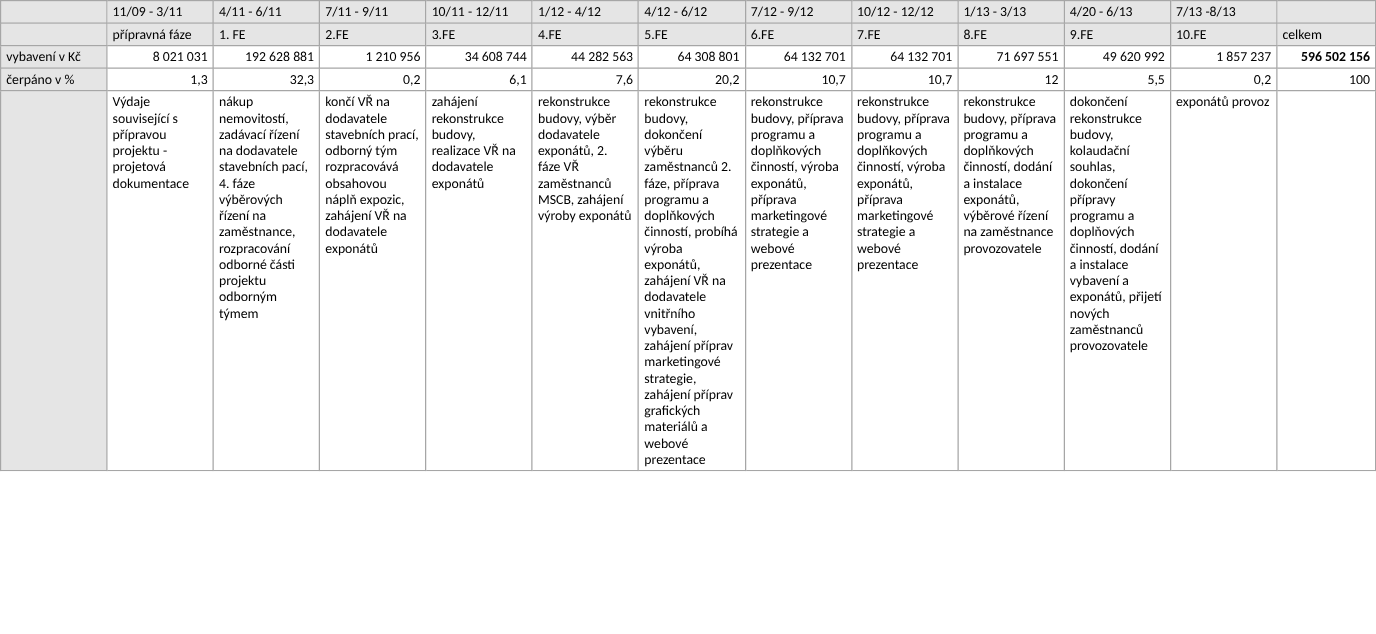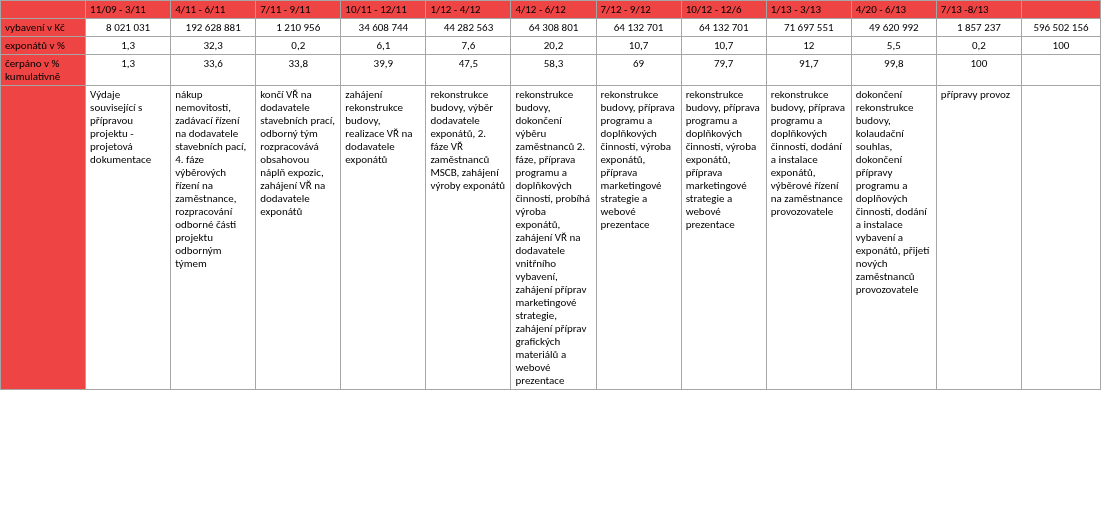--- a/index.html
+++ b/index.html
@@ -1,21 +1,21 @@
 <!DOCTYPE html>
 <html><head>
 <meta charset="utf-8">
 <style>
 html,body{margin:0;padding:0;font-family:Calibri,Arial,sans-serif;font-size:11px;color:#000;background:#fff}
 table{border-collapse:collapse;width:1101px;table-layout:fixed}
 th,td{border:1px solid #a6a6a6;padding:2px 4px;vertical-align:top;overflow:hidden}
-.num{text-align:center}
+.num{text-align:right}
 .left{text-align:left}
-.hdr{background:#ef4444}
-.bold{font-weight:normal}
+.hdr{background:#e5e5e5}
+.bold{font-weight:bold}
 col.wlabel{width:84px}
 col.wcol{width:84px}
 col.wtotal{width:78px}
 td.desc{word-wrap:break-word}
 </style>
 </head>
 <body>
 
 <table>
 <colgroup>
@@ -36,80 +36,80 @@
 <tbody>
 <tr>
   <td class="hdr left"></td>
   <td class="hdr left">11/09 - 3/11</td>
   <td class="hdr left">4/11 - 6/11</td>
   <td class="hdr left">7/11 - 9/11</td>
   <td class="hdr left">10/11 - 12/11</td>
   <td class="hdr left">1/12 - 4/12</td>
   <td class="hdr left">4/12 - 6/12</td>
   <td class="hdr left">7/12 - 9/12</td>
-  <td class="hdr left">10/12 - 12/6</td>
+  <td class="hdr left">10/12 - 12/12</td>
   <td class="hdr left">1/13 - 3/13</td>
   <td class="hdr left">4/20 - 6/13</td>
   <td class="hdr left">7/13 -8/13</td>
   <td class="hdr"></td>
+</tr>
+<tr>
+  <td class="hdr left"></td>
+  <td class="hdr left">přípravná fáze</td>
+  <td class="hdr left">1. FE</td>
+  <td class="hdr left">2.FE</td>
+  <td class="hdr left">3.FE</td>
+  <td class="hdr left">4.FE</td>
+  <td class="hdr left">5.FE</td>
+  <td class="hdr left">6.FE</td>
+  <td class="hdr left">7.FE</td>
+  <td class="hdr left">8.FE</td>
+  <td class="hdr left">9.FE</td>
+  <td class="hdr left">10.FE</td>
+  <td class="hdr left">celkem</td>
 </tr>
 <tr>
   <td class="hdr left">vybavení v Kč</td>
   <td class="num">8 021 031</td>
   <td class="num">192 628 881</td>
   <td class="num">1 210 956</td>
   <td class="num">34 608 744</td>
   <td class="num">44 282 563</td>
   <td class="num">64 308 801</td>
   <td class="num">64 132 701</td>
   <td class="num">64 132 701</td>
   <td class="num">71 697 551</td>
   <td class="num">49 620 992</td>
   <td class="num">1 857 237</td>
   <td class="num bold">596 502 156</td>
 </tr>
 <tr>
-  <td class="hdr left">exponátů v %</td>
+  <td class="hdr left">čerpáno v %</td>
   <td class="num">1,3</td>
   <td class="num">32,3</td>
   <td class="num">0,2</td>
   <td class="num">6,1</td>
   <td class="num">7,6</td>
   <td class="num">20,2</td>
   <td class="num">10,7</td>
   <td class="num">10,7</td>
   <td class="num">12</td>
   <td class="num">5,5</td>
   <td class="num">0,2</td>
   <td class="num">100</td>
 </tr>
 <tr>
-  <td class="hdr left">čerpáno v % kumulativně</td>
-  <td class="num">1,3</td>
-  <td class="num">33,6</td>
-  <td class="num">33,8</td>
-  <td class="num">39,9</td>
-  <td class="num">47,5</td>
-  <td class="num">58,3</td>
-  <td class="num">69</td>
-  <td class="num">79,7</td>
-  <td class="num">91,7</td>
-  <td class="num">99,8</td>
-  <td class="num">100</td>
-  <td class="num"></td>
-</tr>
-<tr>
   <td class="hdr left"></td>
   <td class="left desc">Výdaje související s přípravou projektu - projetová dokumentace</td>
   <td class="left desc">nákup nemovitostí, zadávací řízení na dodavatele stavebních pací, 4. fáze výběrových řízení na zaměstnance, rozpracování odborné části projektu odborným týmem</td>
   <td class="left desc">končí VŘ na dodavatele stavebních prací, odborný tým rozpracovává obsahovou náplň expozic, zahájení VŘ na dodavatele exponátů</td>
   <td class="left desc">zahájení rekonstrukce budovy, realizace VŘ na dodavatele exponátů</td>
   <td class="left desc">rekonstrukce budovy, výběr dodavatele exponátů, 2. fáze VŘ zaměstnanců MSCB, zahájení výroby exponátů</td>
   <td class="left desc">rekonstrukce budovy, dokončení výběru zaměstnanců 2. fáze, příprava programu a doplňkových činností, probíhá výroba exponátů, zahájení VŘ na dodavatele vnitřního vybavení, zahájení příprav marketingové strategie, zahájení příprav grafických materiálů a webové prezentace</td>
   <td class="left desc">rekonstrukce budovy, příprava programu a doplňkových činností, výroba exponátů, příprava marketingové strategie a webové prezentace</td>
   <td class="left desc">rekonstrukce budovy, příprava programu a doplňkových činností, výroba exponátů, příprava marketingové strategie a webové prezentace</td>
   <td class="left desc">rekonstrukce budovy, příprava programu a doplňkových činností, dodání a instalace exponátů, výběrové řízení na zaměstnance provozovatele</td>
   <td class="left desc">dokončení rekonstrukce budovy, kolaudační souhlas, dokončení přípravy programu a doplňových činností, dodání a instalace vybavení a exponátů, přijetí nových zaměstnanců provozovatele</td>
-  <td class="left desc">přípravy provoz</td>
+  <td class="left desc">exponátů provoz</td>
   <td></td>
 </tr>
 </tbody>
 </table>
 
 </body></html>

